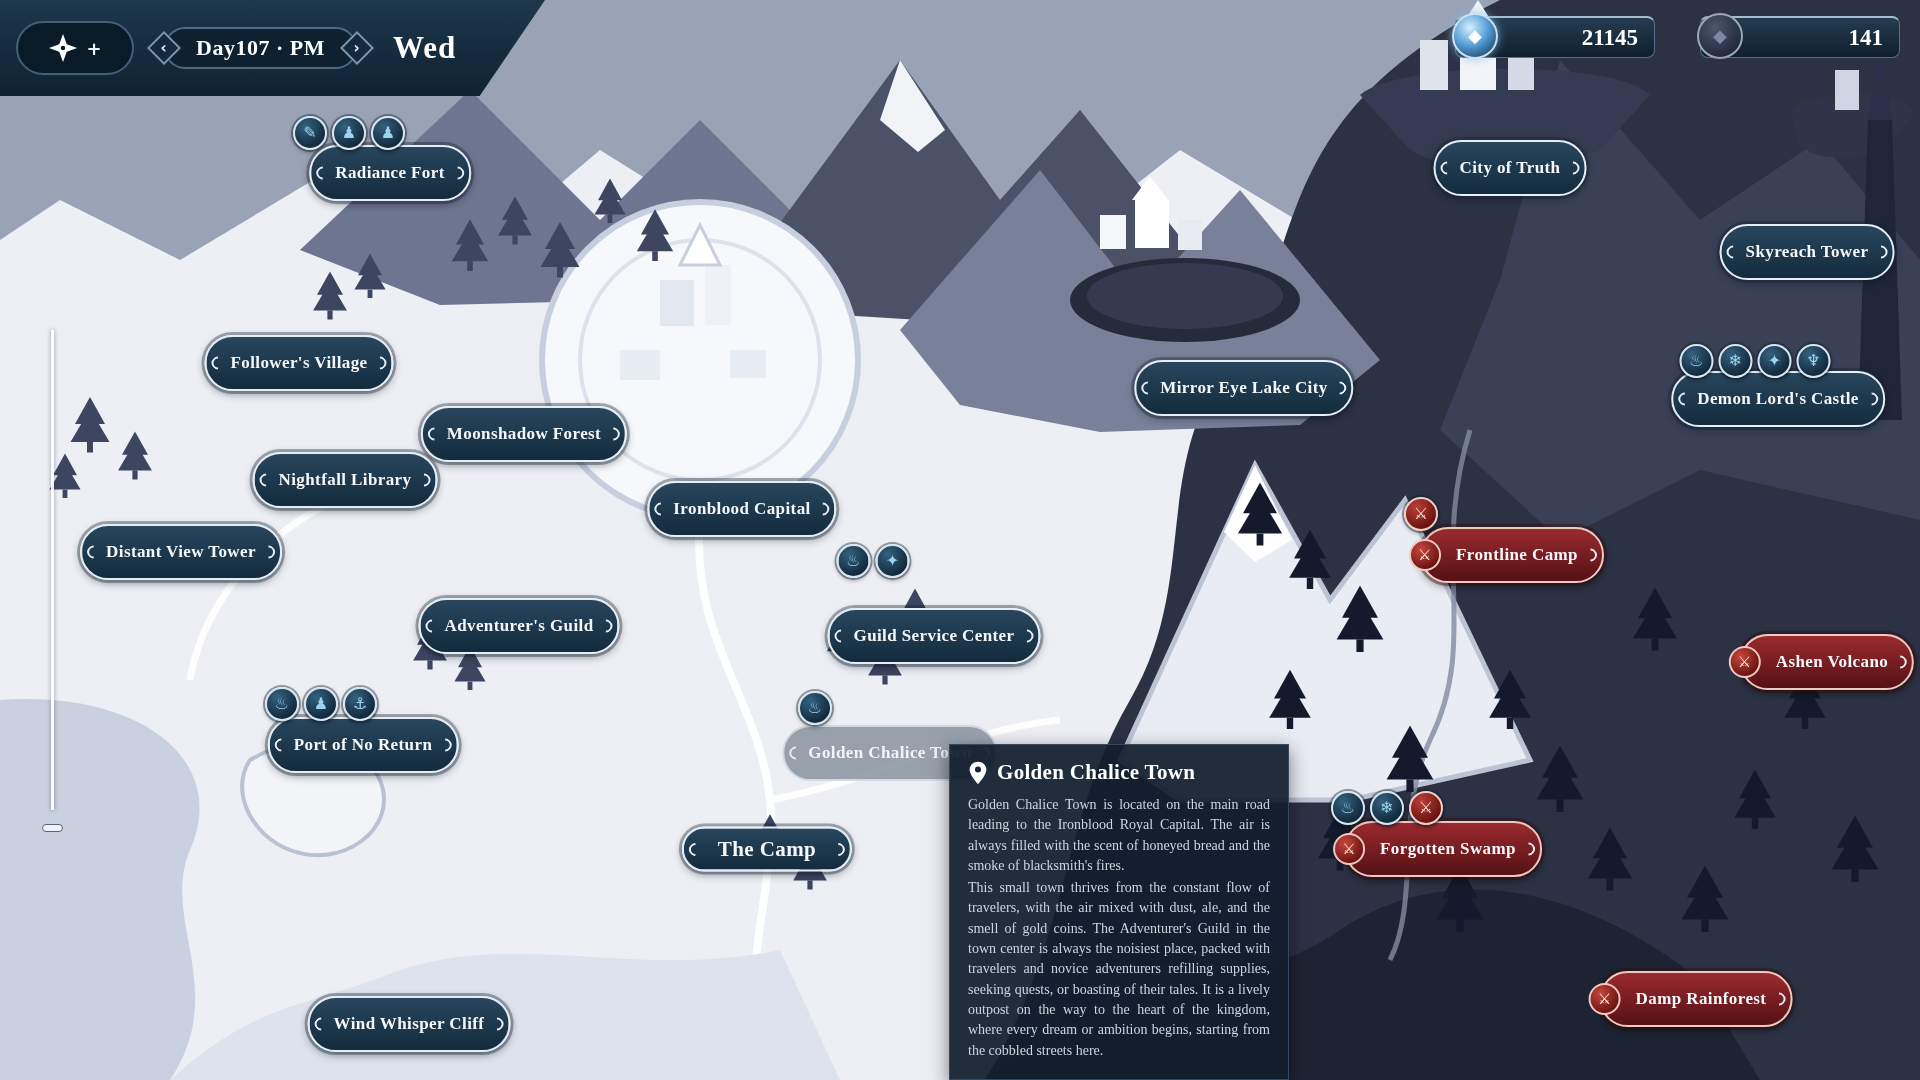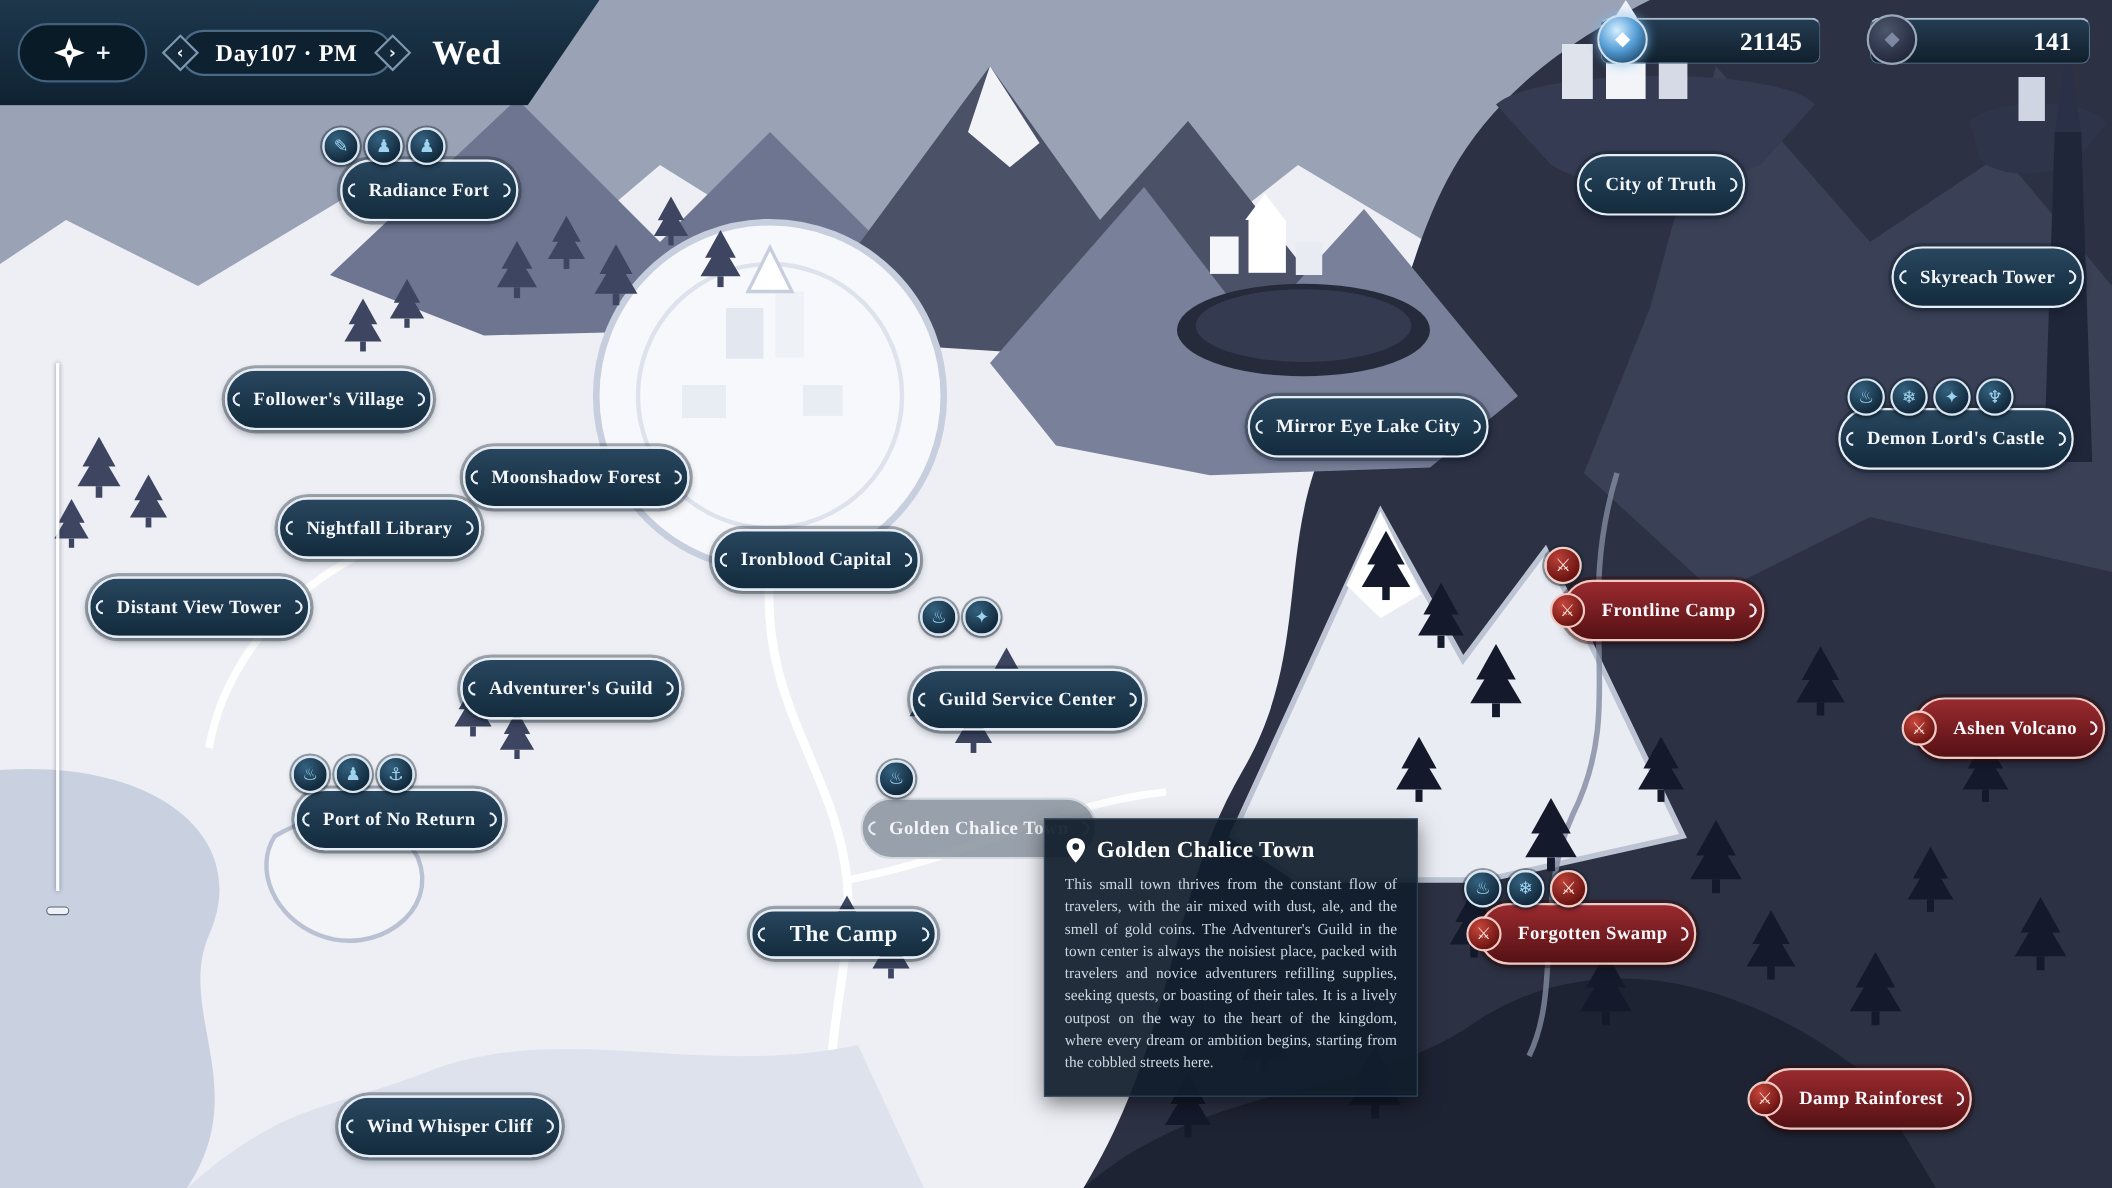--- a/index.html
+++ b/index.html
@@ -290,16 +290,17 @@
   <div class="loc danger" style="left:1696px;top:999px;"><span class="emblem">⚔</span><span>Damp Rainforest</span></div>
   <div class="loc dim" style="left:890px;top:753px;"><span>Golden Chalice Town</span></div>
 
   <div class="tooltip">
     <div class="tooltip-header">
       <svg class="pin-icon" width="20" height="24" viewBox="0 0 24 30">
         <path d="M12 1 C6 1 1.5 5.5 1.5 11 C1.5 18 12 29 12 29 C12 29 22.5 18 22.5 11 C22.5 5.5 18 1 12 1 Z M12 14.5 A3.8 3.8 0 1 1 12 6.9 A3.8 3.8 0 0 1 12 14.5 Z" fill="#ffffff"></path>
       </svg>
       <span class="tooltip-title">Golden Chalice Town</span>
     </div>
+    <p>Golden Chalice Town is located on the main road leading to the Ironblood Royal Capital. The air is always filled with the scent of honeyed bread and the smoke of blacksmith's fires.</p>
     <p>This small town thrives from the constant flow of travelers, with the air mixed with dust, ale, and the smell of gold coins. The Adventurer's Guild in the town center is always the noisiest place, packed with travelers and novice adventurers refilling supplies, seeking quests, or boasting of their tales. It is a lively outpost on the way to the heart of the kingdom, where every dream or ambition begins, starting from the cobbled streets here.</p>
   </div>
 
 </div>
 
 </body></html>

